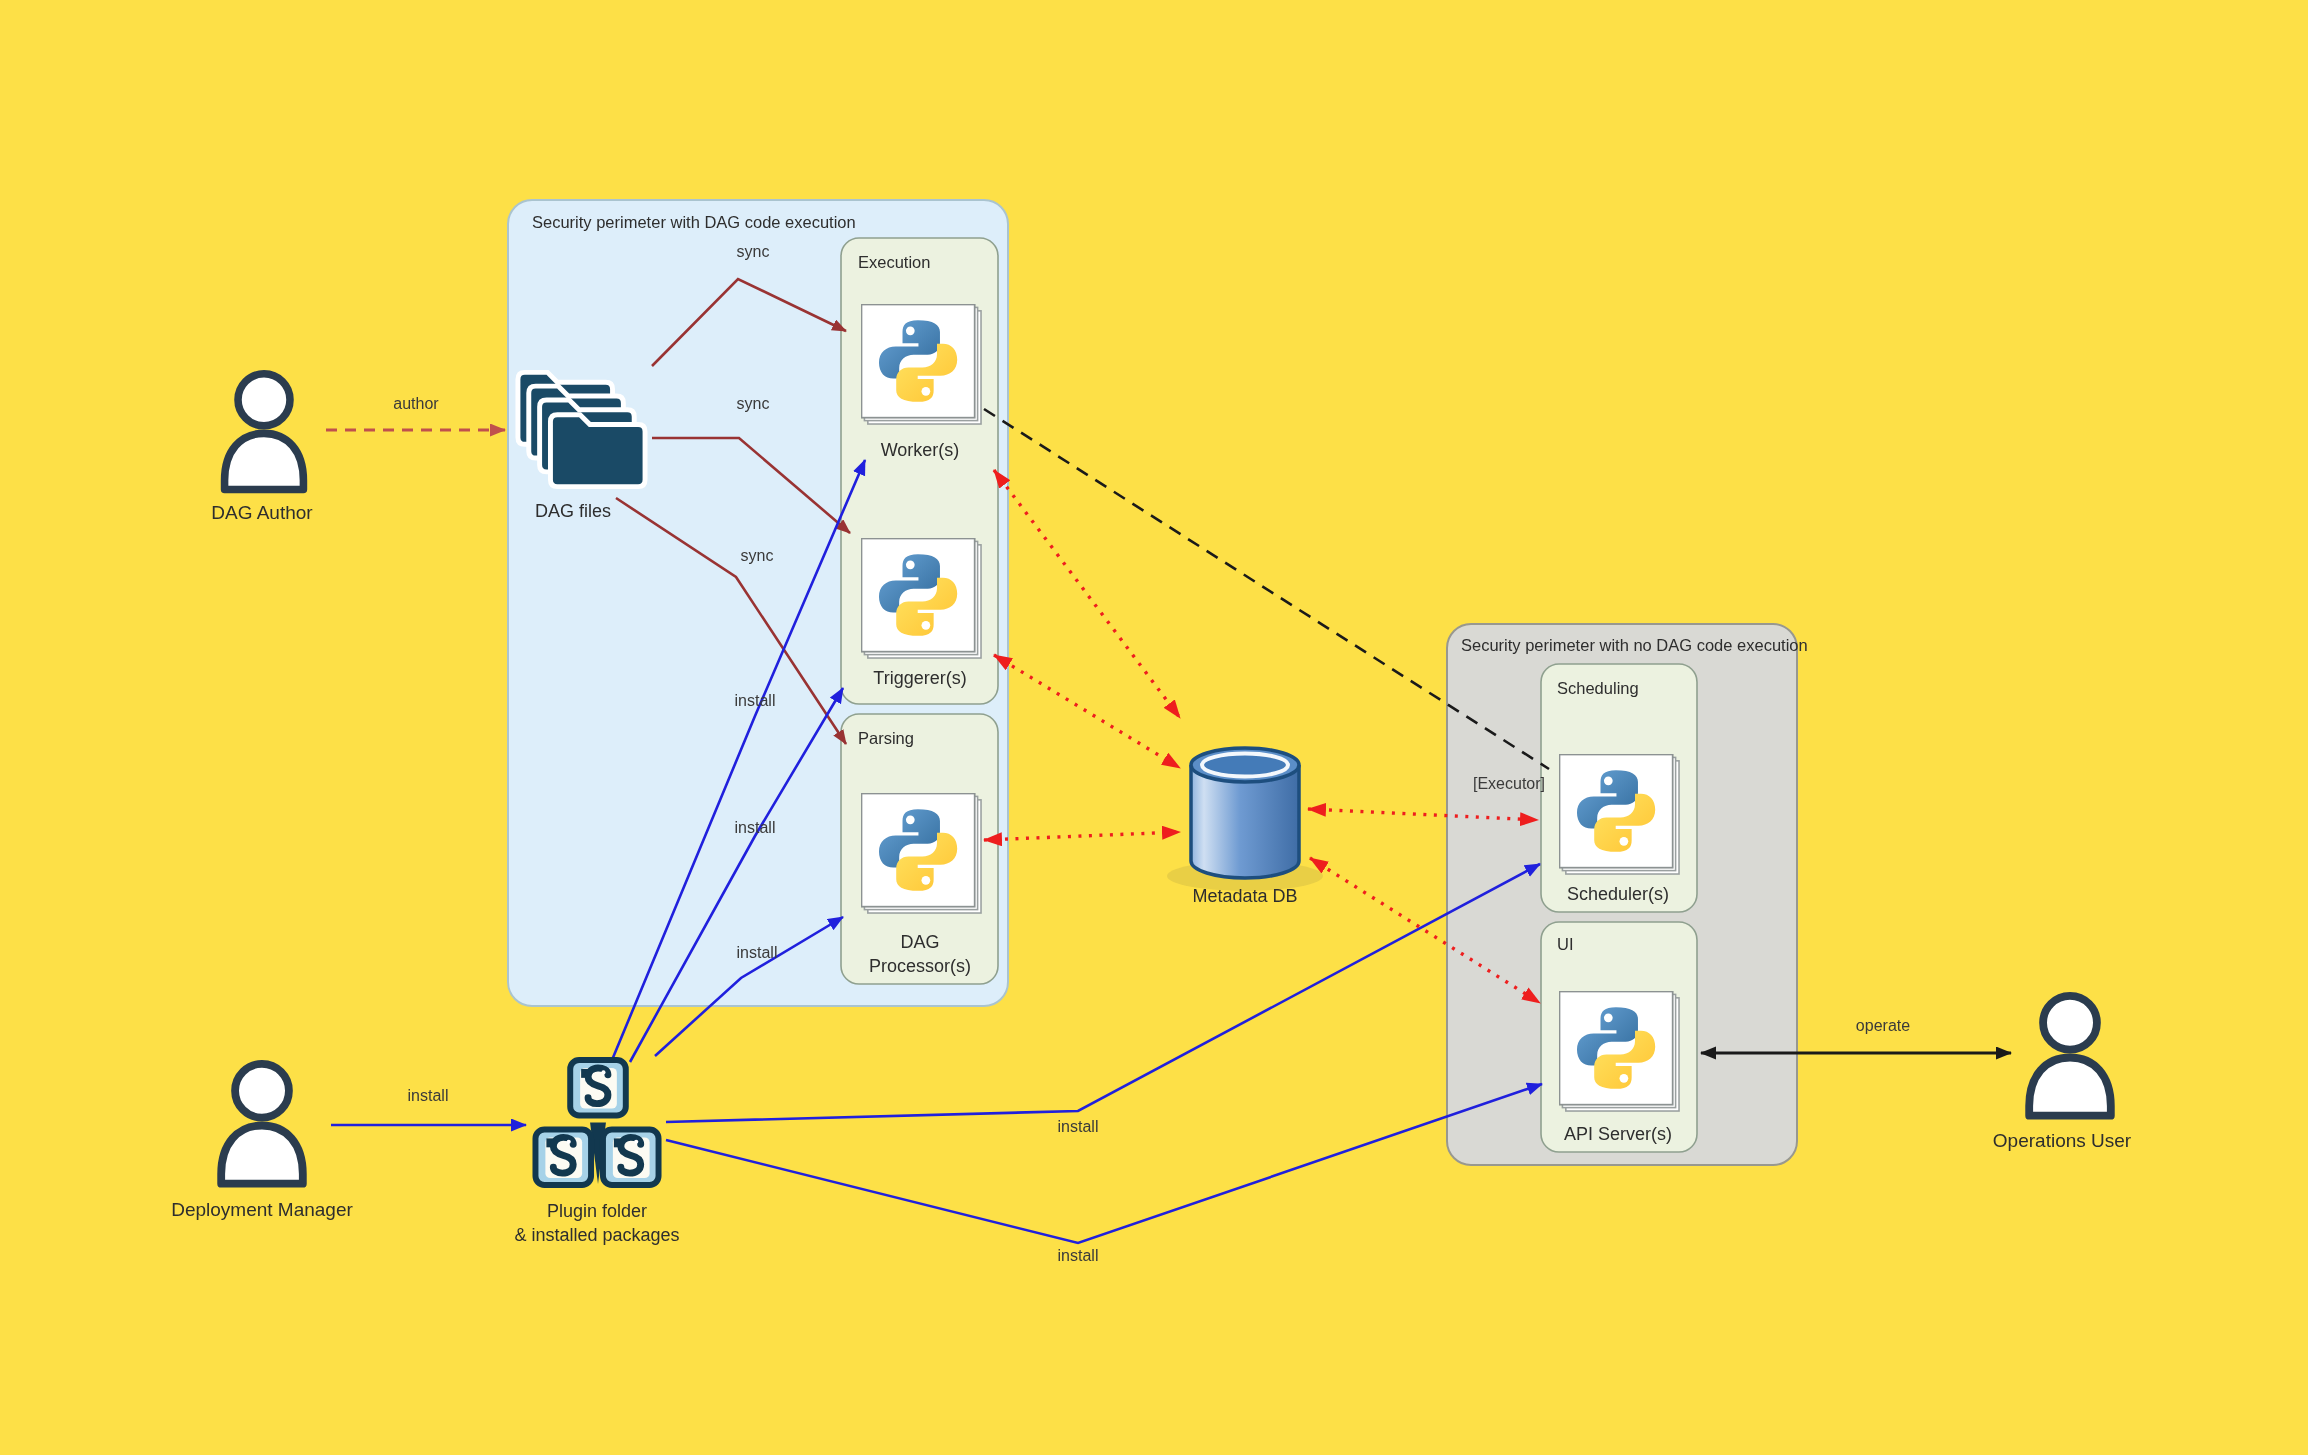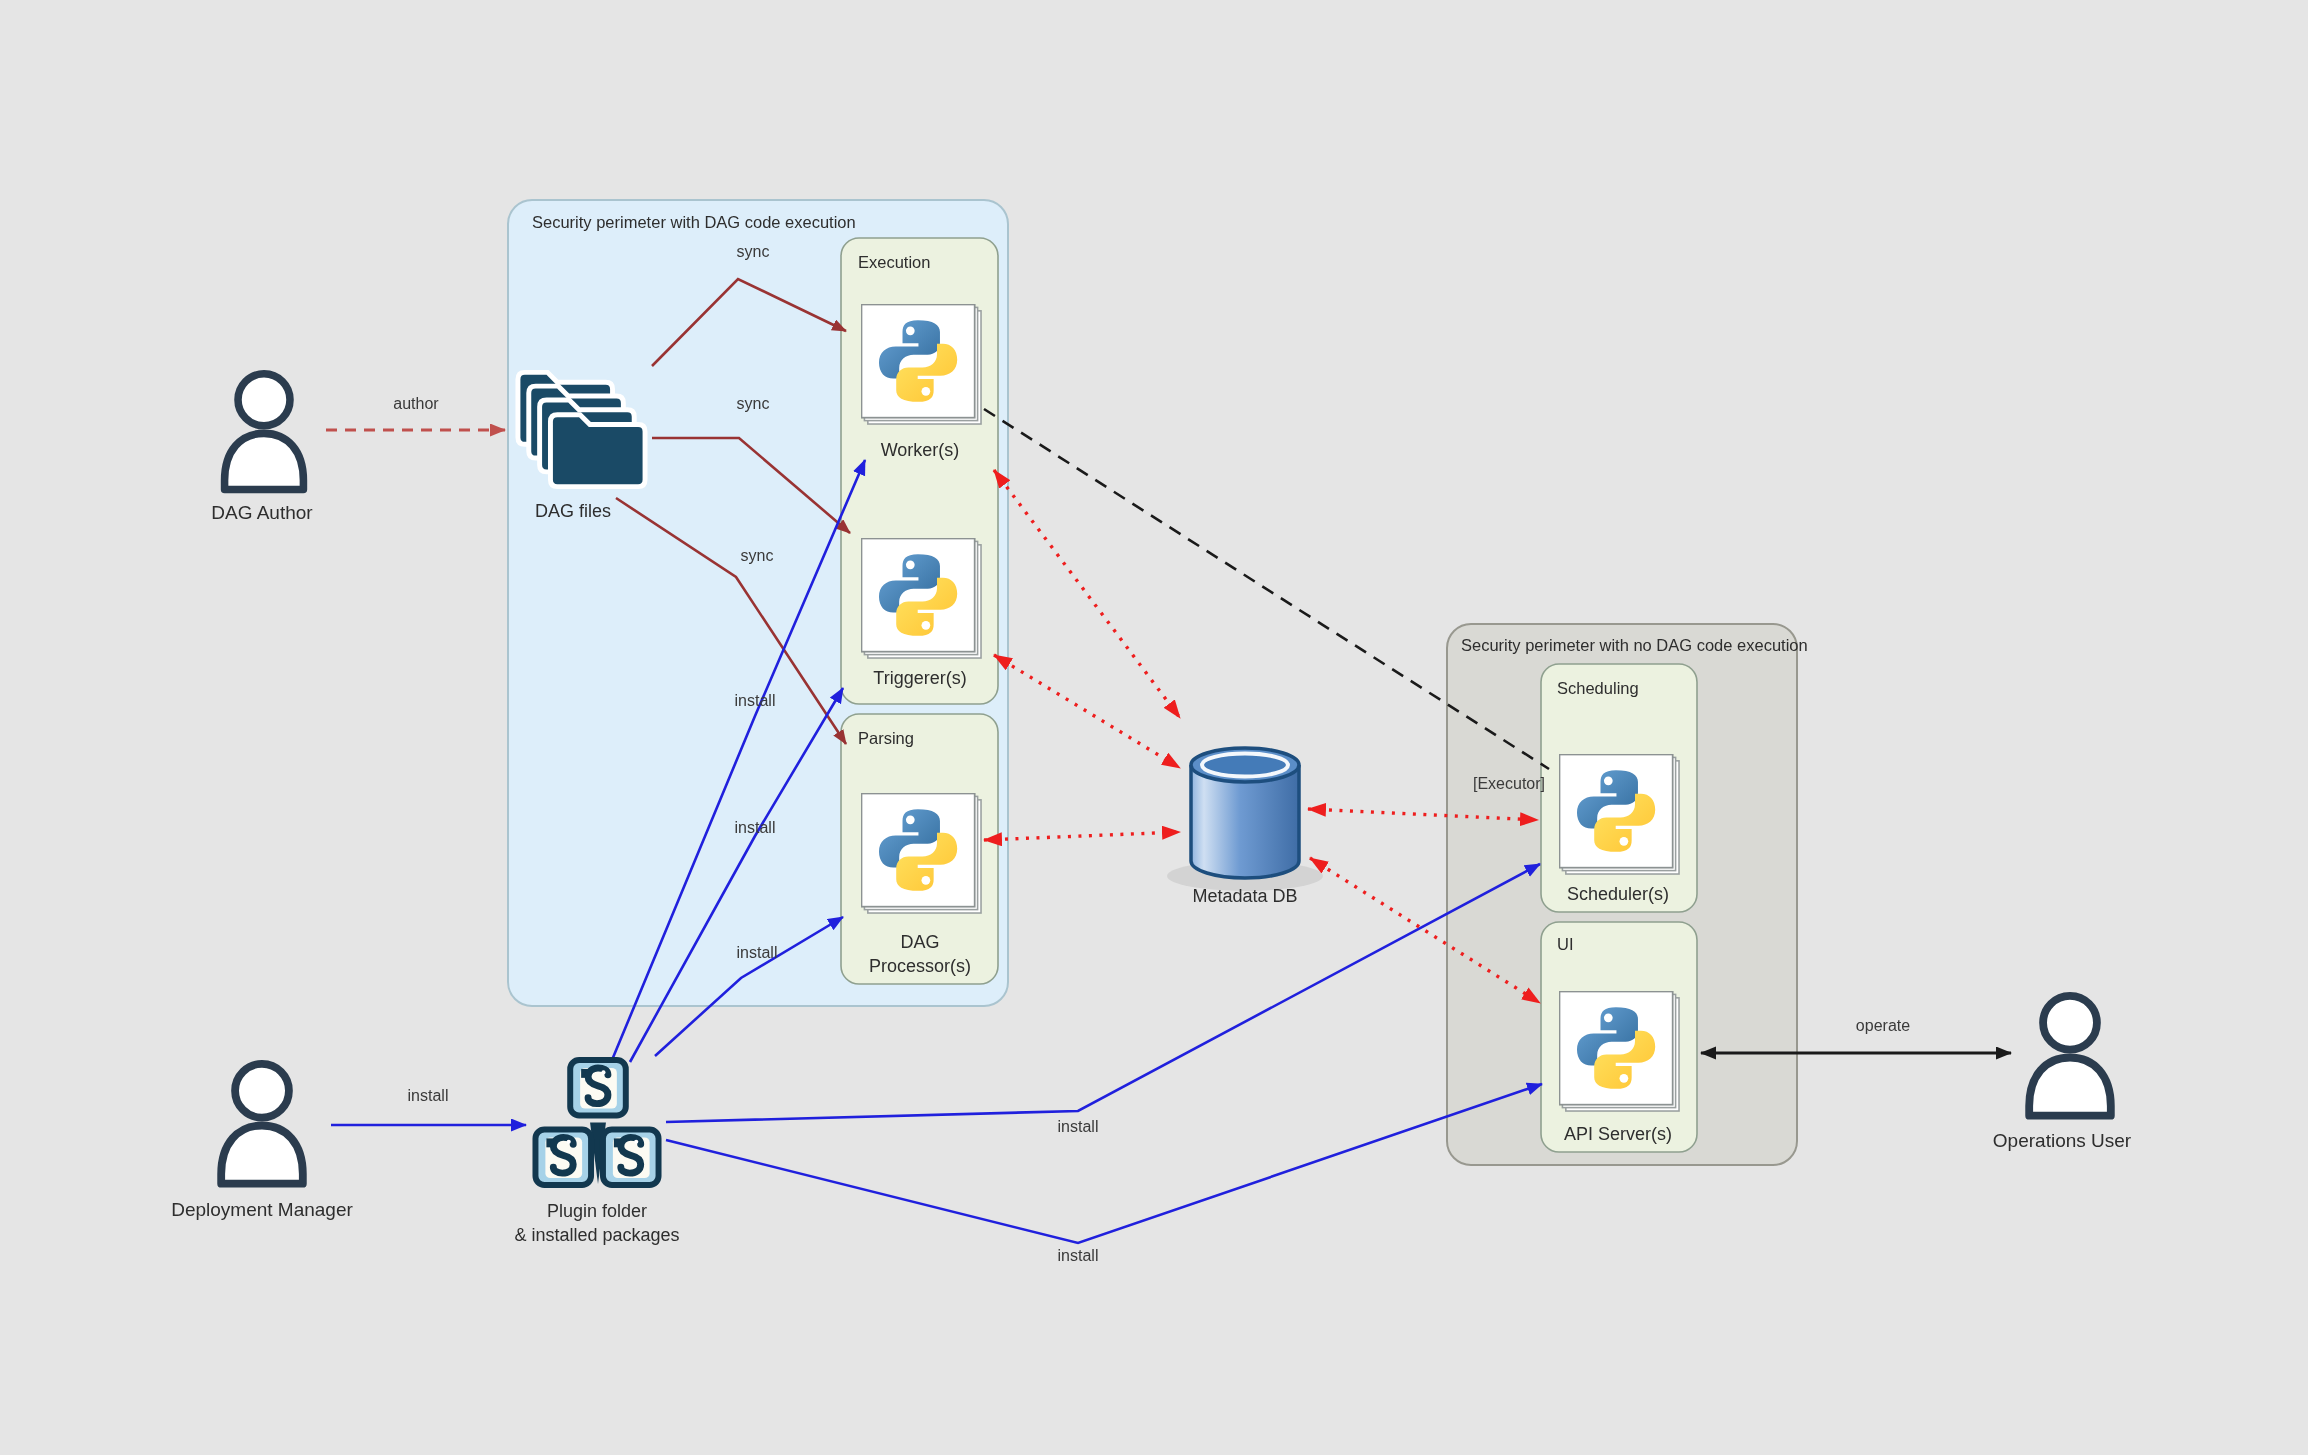--- a/index.html
+++ b/index.html
@@ -1,16 +1,16 @@
 <!DOCTYPE html>
 <html><head>
 <meta charset="utf-8">
 <style>
   html,body{margin:0;padding:0;background:#ffffff;}
-  #stage{position:relative;width:2308px;height:1455px;background:#e5e5e5;overflow:hidden;}
+  #stage{position:relative;width:2308px;height:1455px;background:#fde047;overflow:hidden;}
   svg{display:block;}
   text{font-family:"Liberation Sans","DejaVu Sans",sans-serif;fill:#2e2e2e;}
   .t-title{font-size:16.5px;}
   .t-grp{font-size:16.5px;}
   .t-comp{font-size:18px;text-anchor:middle;}
   .t-actor{font-size:19px;text-anchor:middle;}
   .t-edge{font-size:16px;fill:#3a3a3a;text-anchor:middle;}
   .perim-dag{fill:#ddeefa;stroke:#aac4cf;stroke-width:2;}
   .perim-nodag{fill:#d9d9d4;stroke:#98988f;stroke-width:2;}
   .grp{fill:#ecf2e0;stroke:#8fa08f;stroke-width:1.6;}

